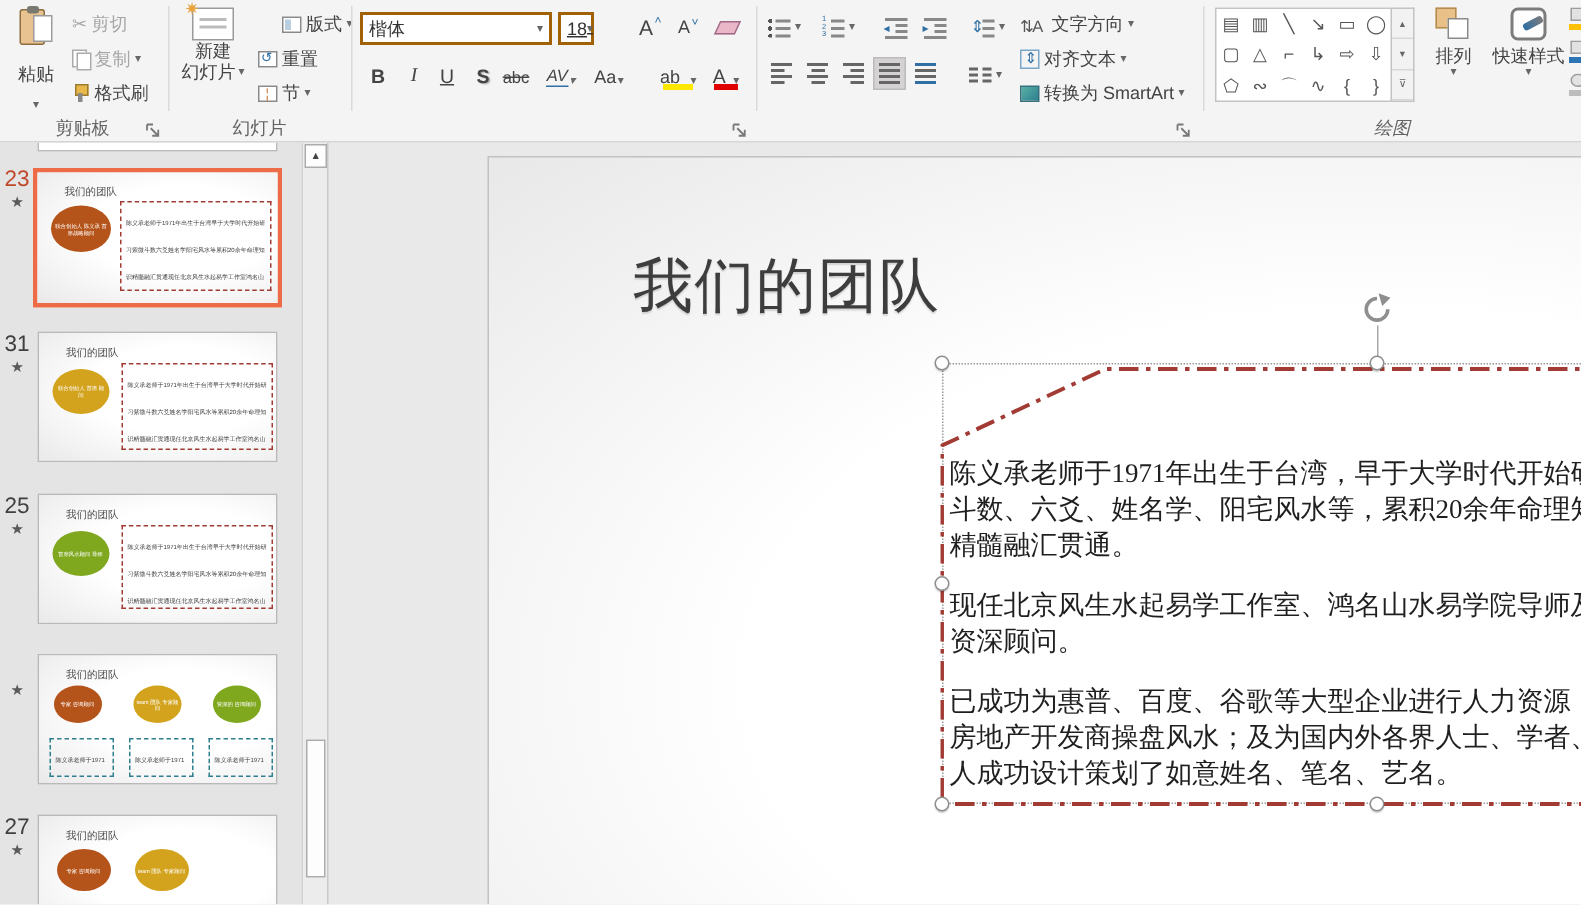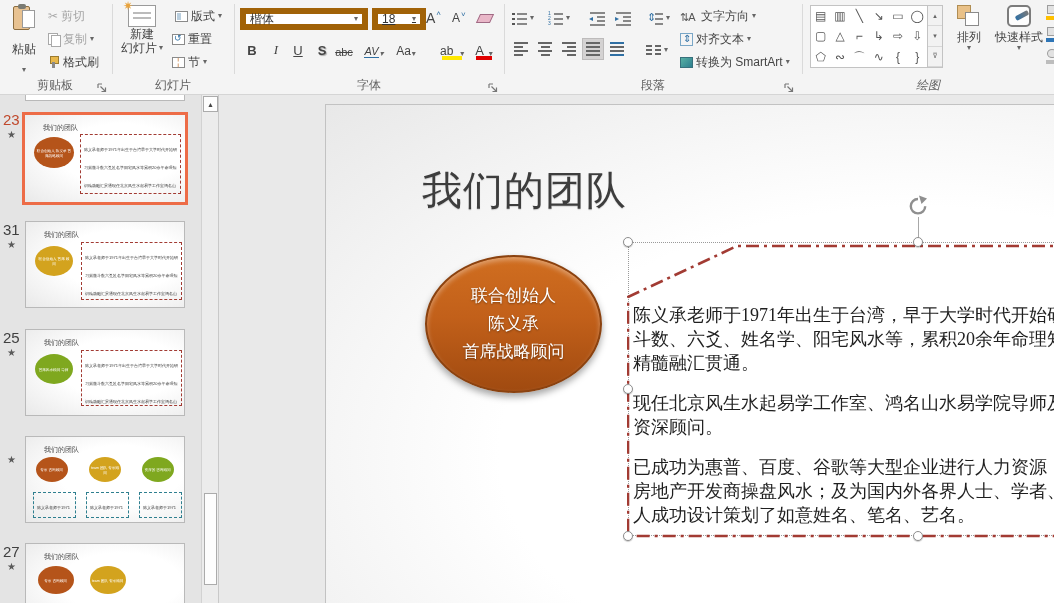--- a/index.html
+++ b/index.html
@@ -32,21 +32,21 @@
   
   .newslide-ico { position:relative; width:28px; height:22px; background:#fff; border:1px solid #9a9a9a; margin-top:3px; }
   .newslide-ico::before { content:"✷"; position:absolute; left:-6px; top:-7px; color:#e8a33d; font-size:12px; }
   .newslide-ico::after { content:""; position:absolute; left:4px; top:6px; width:18px; height:2px; background:#bbb; box-shadow:0 5px 0 #bbb; }
   .mini-ico { position:relative; width:13px; height:11px; background:#fff; border:1px solid #8a8a8a; }
   .mini-ico.layout::after { content:""; position:absolute; left:1px; top:1px; width:4px; height:7px; background:#b9cede; }
   .mini-ico.reset::after { content:"↺"; position:absolute; left:1px; top:-2px; font-size:9px; color:#2f6fa3; }
   .mini-ico.section::after { content:"¦"; position:absolute; left:4px; top:-1px; font-size:9px; color:#c77b3a; }
 
   
-  .combo { position:absolute; height:22px; background:#fff; border:6px solid #a16207; font-size:12px; color:#333; display:flex; align-items:center; padding:0 4px; justify-content:space-between; cursor:pointer; }
+  .combo { position:absolute; height:22px; background:#fff; border:2px solid #a16207; font-size:12px; color:#333; display:flex; align-items:center; padding:0 4px; justify-content:space-between; cursor:pointer; }
   .fbtn { position:absolute; top:38px; height:22px; min-width:20px; display:flex; align-items:flex-end; justify-content:center; font-size:13px; color:#444; cursor:pointer; padding-bottom:2px; gap:1px; }
   .fbtn .bar { position:absolute; left:2px; right:2px; bottom:0; height:4px; }
   .eraser-ico { display:inline-block; width:14px; height:9px; background:#e9b7c8; border:1px solid #a06a84; transform:skewX(-25deg); }
 
   
   .pico { display:inline-block; width:15px; height:13px; }
   .i-bullets { background:
     radial-gradient(circle 1.5px at 1.5px 2px,#555 95%,transparent), radial-gradient(circle 1.5px at 1.5px 7px,#555 95%,transparent), radial-gradient(circle 1.5px at 1.5px 12px,#555 95%,transparent),
     linear-gradient(#888,#888) 5px 1px/10px 2px, linear-gradient(#888,#888) 5px 6px/10px 2px, linear-gradient(#888,#888) 5px 11px/10px 2px; background-repeat:no-repeat; }
   .i-number { background:
@@ -163,42 +163,42 @@
     <div class="rdiv" style="left:112px;"></div>
 
     <div class="bigbtn" style="left:118px;top:2px;width:48px;height:72px;">
       <span class="newslide-ico"></span>
       <span>新建</span>
       <span style="display:flex;align-items:center;gap:2px;">
           <span>幻灯片</span>
           <span class="caret">▾</span>
         </span>
     </div>
-    <div class="smallbtn" style="left:175px;top:6px;">
+    <div class="smallbtn" style="left:188px;top:6px;">
       <span class="mini-ico layout"></span>
       <span>版式</span>
       <span class="caret">▾</span>
     </div>
     <div class="smallbtn" style="left:172px;top:29px;">
       <span class="mini-ico reset"></span>
       <span>重置</span>
     </div>
     <div class="smallbtn" style="left:172px;top:52px;">
       <span class="mini-ico section"></span>
       <span>节</span>
       <span class="caret">▾</span>
     </div>
     <div class="grouplabel" style="left:112px;width:122px;">幻灯片</div>
     <div class="rdiv" style="left:234px;"></div>
 
     <div class="combo" style="left:240px;top:8px;width:128px;">
       <span>楷体</span>
         <span class="caret">▾</span>
     </div>
-    <div class="combo" style="left:372px;top:8px;width:54px;text-decoration:underline;">
+    <div class="combo" style="left:372px;top:8px;width:24px;text-decoration:underline;">
       <span>18</span>
         <span class="caret">▾</span>
     </div>
     <div class="smallbtn" style="left:426px;top:8px;font-size:14px;">
       <span>A</span>
         <span style="font-size:8px;color:#2f6fa3;position:relative;top:-5px;left:-2px;">˄</span>
     </div>
     <div class="smallbtn" style="left:452px;top:8px;font-size:12px;">
       <span>A</span>
         <span style="font-size:8px;color:#2f6fa3;position:relative;top:-4px;left:-2px;">˅</span>
@@ -222,21 +222,20 @@
     <div class="fbtn" style="left:440px;font-size:12px;">
       <span style="position:relative;z-index:1;">ab</span>
       <span class="bar" style="background:#ffe800;"></span>
       <span class="caret" style="margin-left:6px;">▾</span>
     </div>
     <div class="fbtn" style="left:474px;font-size:13px;">
       <span style="position:relative;z-index:1;">A</span>
       <span class="bar" style="background:#e00000;"></span>
       <span class="caret" style="margin-left:4px;">▾</span>
     </div>
-    <div class="grouplabel" style="left:234px;width:270px;">字体</div>
     <div class="launcher" style="left:488px;">
       <svg width="10" height="10">
           <path d="M1 1 h4 M1 1 v4 M3.5 3.5 l4.5 4.5 M8.5 4.5 v4 h-4" stroke="#777" stroke-width="1.2" fill="none"></path>
         </svg>
     </div>
     <div class="rdiv" style="left:504px;"></div>
 
     <div class="smallbtn" style="left:512px;top:8px;">
         <span class="pico i-bullets"></span>
         <span class="caret">▾</span>
@@ -284,21 +283,20 @@
     <div class="smallbtn" style="left:680px;top:29px;">
       <span class="pico i-atext"></span>
       <span>对齐文本</span>
         <span class="caret">▾</span>
     </div>
     <div class="smallbtn" style="left:680px;top:52px;">
       <span class="pico i-smart"></span>
       <span>转换为 SmartArt</span>
         <span class="caret">▾</span>
     </div>
-    <div class="grouplabel" style="left:504px;width:298px;">段落</div>
     <div class="launcher" style="left:784px;">
       <svg width="10" height="10">
           <path d="M1 1 h4 M1 1 v4 M3.5 3.5 l4.5 4.5 M8.5 4.5 v4 h-4" stroke="#777" stroke-width="1.2" fill="none"></path>
         </svg>
     </div>
     <div class="rdiv" style="left:802px;"></div>
 
     <div class="shape-gallery">
         <span class="shape-cell">▤</span>
         <span class="shape-cell">▥</span>
@@ -427,27 +425,20 @@
       <div class="upbtn">▲</div>
       <div class="pthumb"></div>
     </div>
   </div>
 
   <div class="editor">
     <div class="canvas">
 
       <div class="slide-title">我们的团队</div>
 
-      <div class="big-ellipse">
-        <div class="etxt">
-          <div>联合创始人</div>
-          <div>陈义承</div>
-          <div>首席战略顾问</div>
-        </div>
-      </div>
 
       <div class="selbox"></div>
       <div class="rot-line"></div>
       <div style="position:absolute;left:581px;top:90px;z-index:4;">
         <svg width="22" height="22" viewBox="0 0 22 22">
           <path d="M11 4 a7.2 7.2 0 1 0 7.2 7.2" fill="none" stroke="#8f8f8f" stroke-width="2.4"></path>
           <path d="M12 0.5 L20 3.5 L14.5 9 Z" fill="#8f8f8f"></path>
         </svg>
       </div>
       <div class="handle" style="left:297px;top:132px;"></div>

